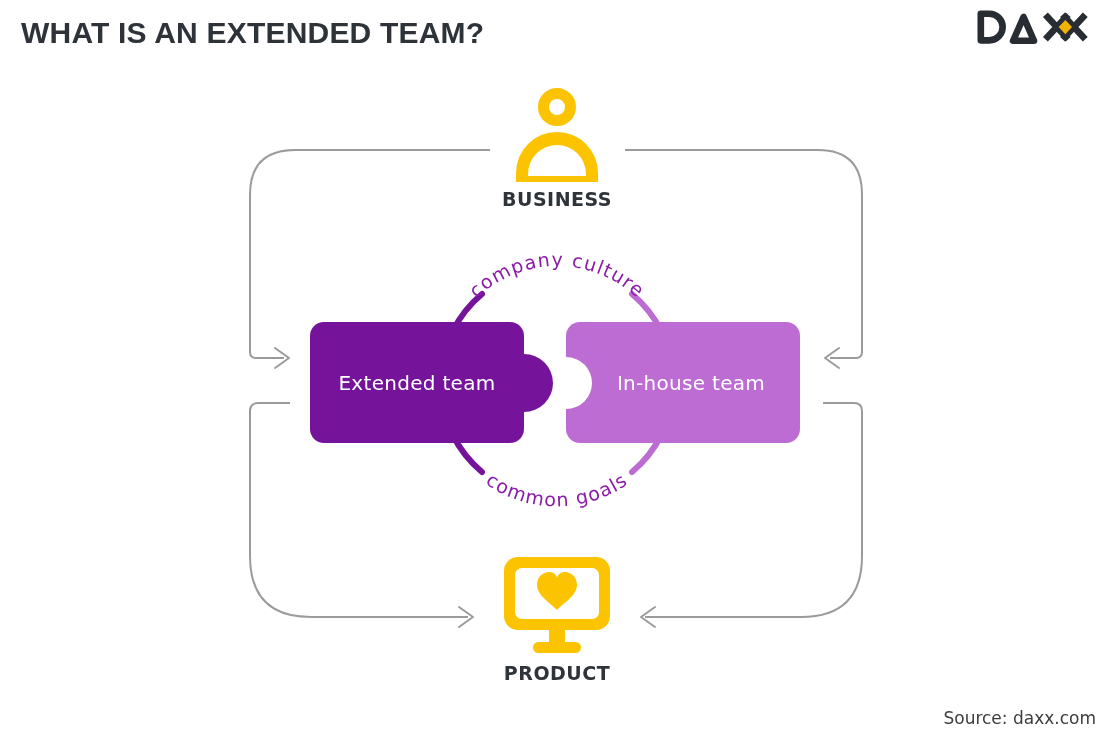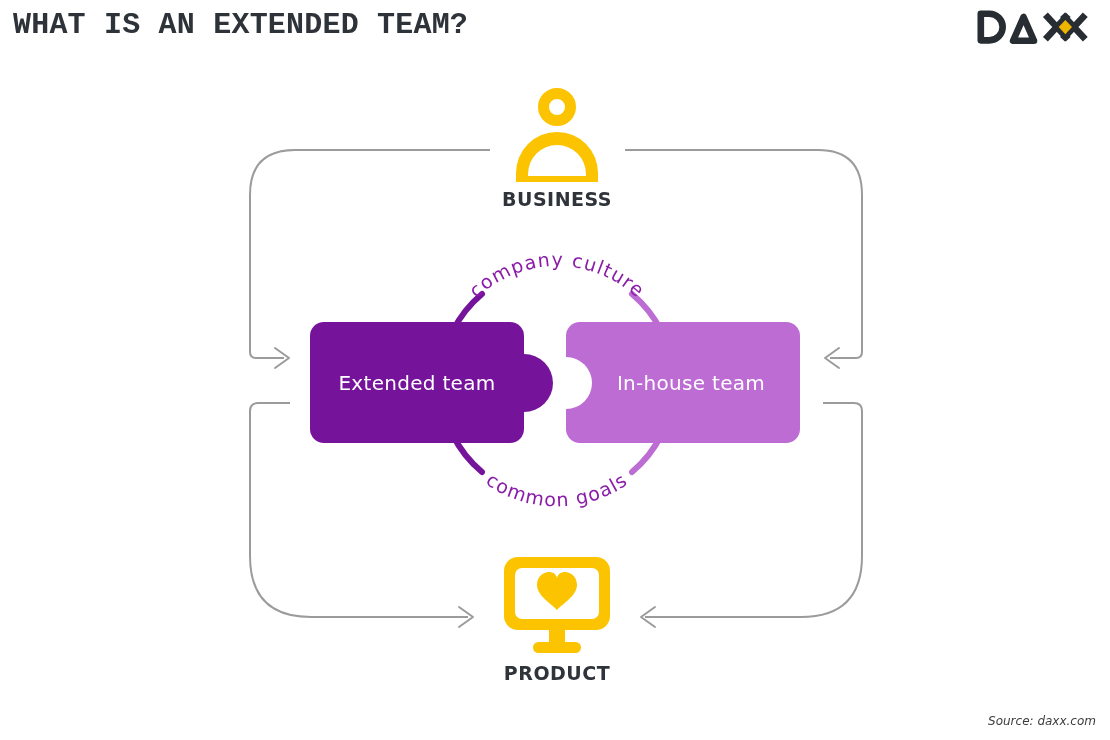--- a/index.html
+++ b/index.html
@@ -1,23 +1,23 @@
 <!DOCTYPE html>
 <html><head>
 <meta charset="utf-8">
 <style>
   html,body{margin:0;padding:0;background:#ffffff;}
   .canvas{position:relative;width:1110px;height:740px;background:#ffffff;overflow:hidden;
           font-family:"Liberation Sans",sans-serif;}
-  .page-title{position:absolute;top:4px;left:13px;margin:0;font-size:30px;line-height:42px;
-          font-weight:800;letter-spacing:0.2px;color:#2d3338;font-family:Liberation Mono, monospace;}
+  .page-title{position:absolute;top:4px;left:13px;margin:8px;font-size:30px;line-height:42px;
+          font-weight:800;letter-spacing:0.2px;color:#2d3338;font-family:Liberation Sans, sans-serif;}
   .logo{position:absolute;top:8px;right:13px;}
   .diagram-svg{position:absolute;top:0;left:0;}
-  .source{position:absolute;right:14px;bottom:12px;font-size:12px;color:#3d3d3d;
-          font-family:"DejaVu Sans",sans-serif;font-style:italic;}
+  .source{position:absolute;right:14px;bottom:12px;font-size:17px;color:#3d3d3d;
+          font-family:"DejaVu Sans",sans-serif;}
   .block-label{font-family:"DejaVu Sans",sans-serif;font-size:20px;fill:#ffffff;letter-spacing:0.3px;}
   .node-label{font-family:"DejaVu Sans",sans-serif;font-size:19px;font-weight:bold;fill:#2f343a;letter-spacing:0.5px;}
   .arc-label{font-family:"DejaVu Sans",sans-serif;font-size:19px;fill:#8a1ca8;letter-spacing:1.2px;}
   .connector{stroke:#9b9b9b;stroke-width:2;fill:none;}
   .arrowhead{stroke:#9b9b9b;stroke-width:2;fill:none;stroke-linecap:round;stroke-linejoin:round;}
 </style>
 </head>
 <body>
 
 <div class="canvas">

